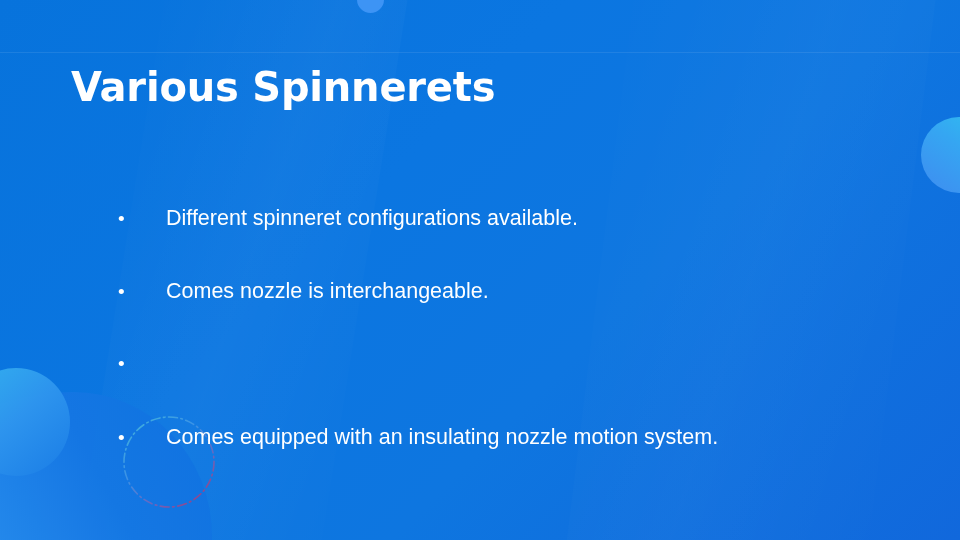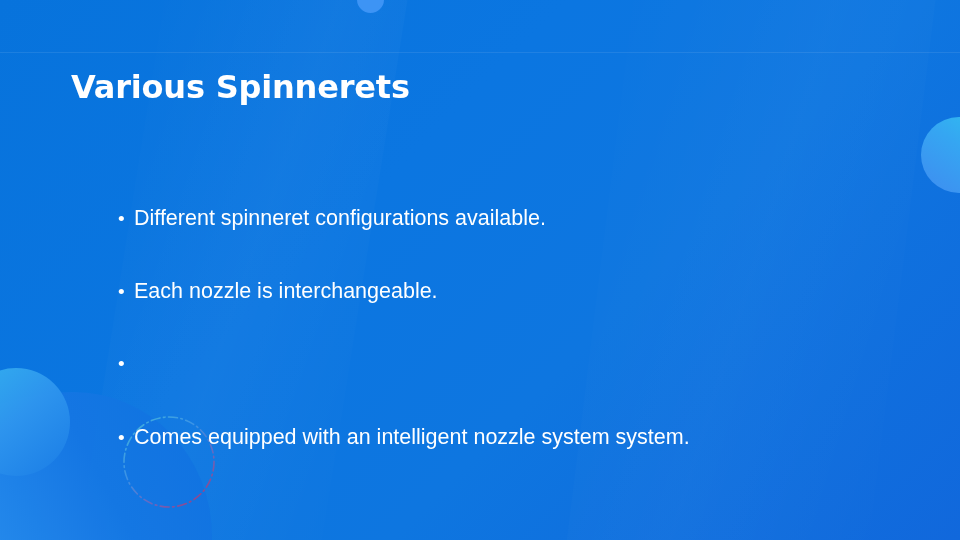--- a/index.html
+++ b/index.html
@@ -102,21 +102,21 @@
   }
 
   
   #title {
     position: absolute;
     left: 71px;
     top: 62px;
     margin: 0;
     color: #ffffff;
     font-family: "DejaVu Sans", sans-serif;
-    font-size: 32px;
+    font-size: 40px;
     font-weight: bold;
     letter-spacing: -0.2px;
     line-height: 50px;
     white-space: nowrap;
   }
 
   #bullet-list {
     position: absolute;
     left: 118px;
     top: 203px;
@@ -138,20 +138,21 @@
   }
   .bullet-dot {
     flex: 0 0 auto;
     width: 16px;
     font-size: 19px;
     line-height: 30px;
     color: #ffffff;
   }
   .bullet-text {
     flex: 0 0 auto;
+    margin-left: 32px;
   }
 </style>
 </head>
 <body>
 
 <div id="slide">
 
   <div class="deco" id="sheen-a"></div>
   <div class="deco" id="sheen-b"></div>
 
@@ -175,24 +176,24 @@
 
   <h1 id="title">Various Spinnerets</h1>
 
   <ul id="bullet-list">
     <li class="bullet-row">
       <span class="bullet-dot">•</span>
       <span class="bullet-text">Different spinneret configurations available.</span>
     </li>
     <li class="bullet-row">
       <span class="bullet-dot">•</span>
-      <span class="bullet-text">Each nozzle is interchangeable.</span>
+      <span class="bullet-text">Comes nozzle is interchangeable.</span>
     </li>
     <li class="bullet-row">
       <span class="bullet-dot">•</span>
     </li>
     <li class="bullet-row">
       <span class="bullet-dot">•</span>
-      <span class="bullet-text">Comes equipped with an intelligent nozzle system system.</span>
+      <span class="bullet-text">Comes equipped with an insulating nozzle motion system.</span>
     </li>
   </ul>
 
 </div>
 
 </body></html>

